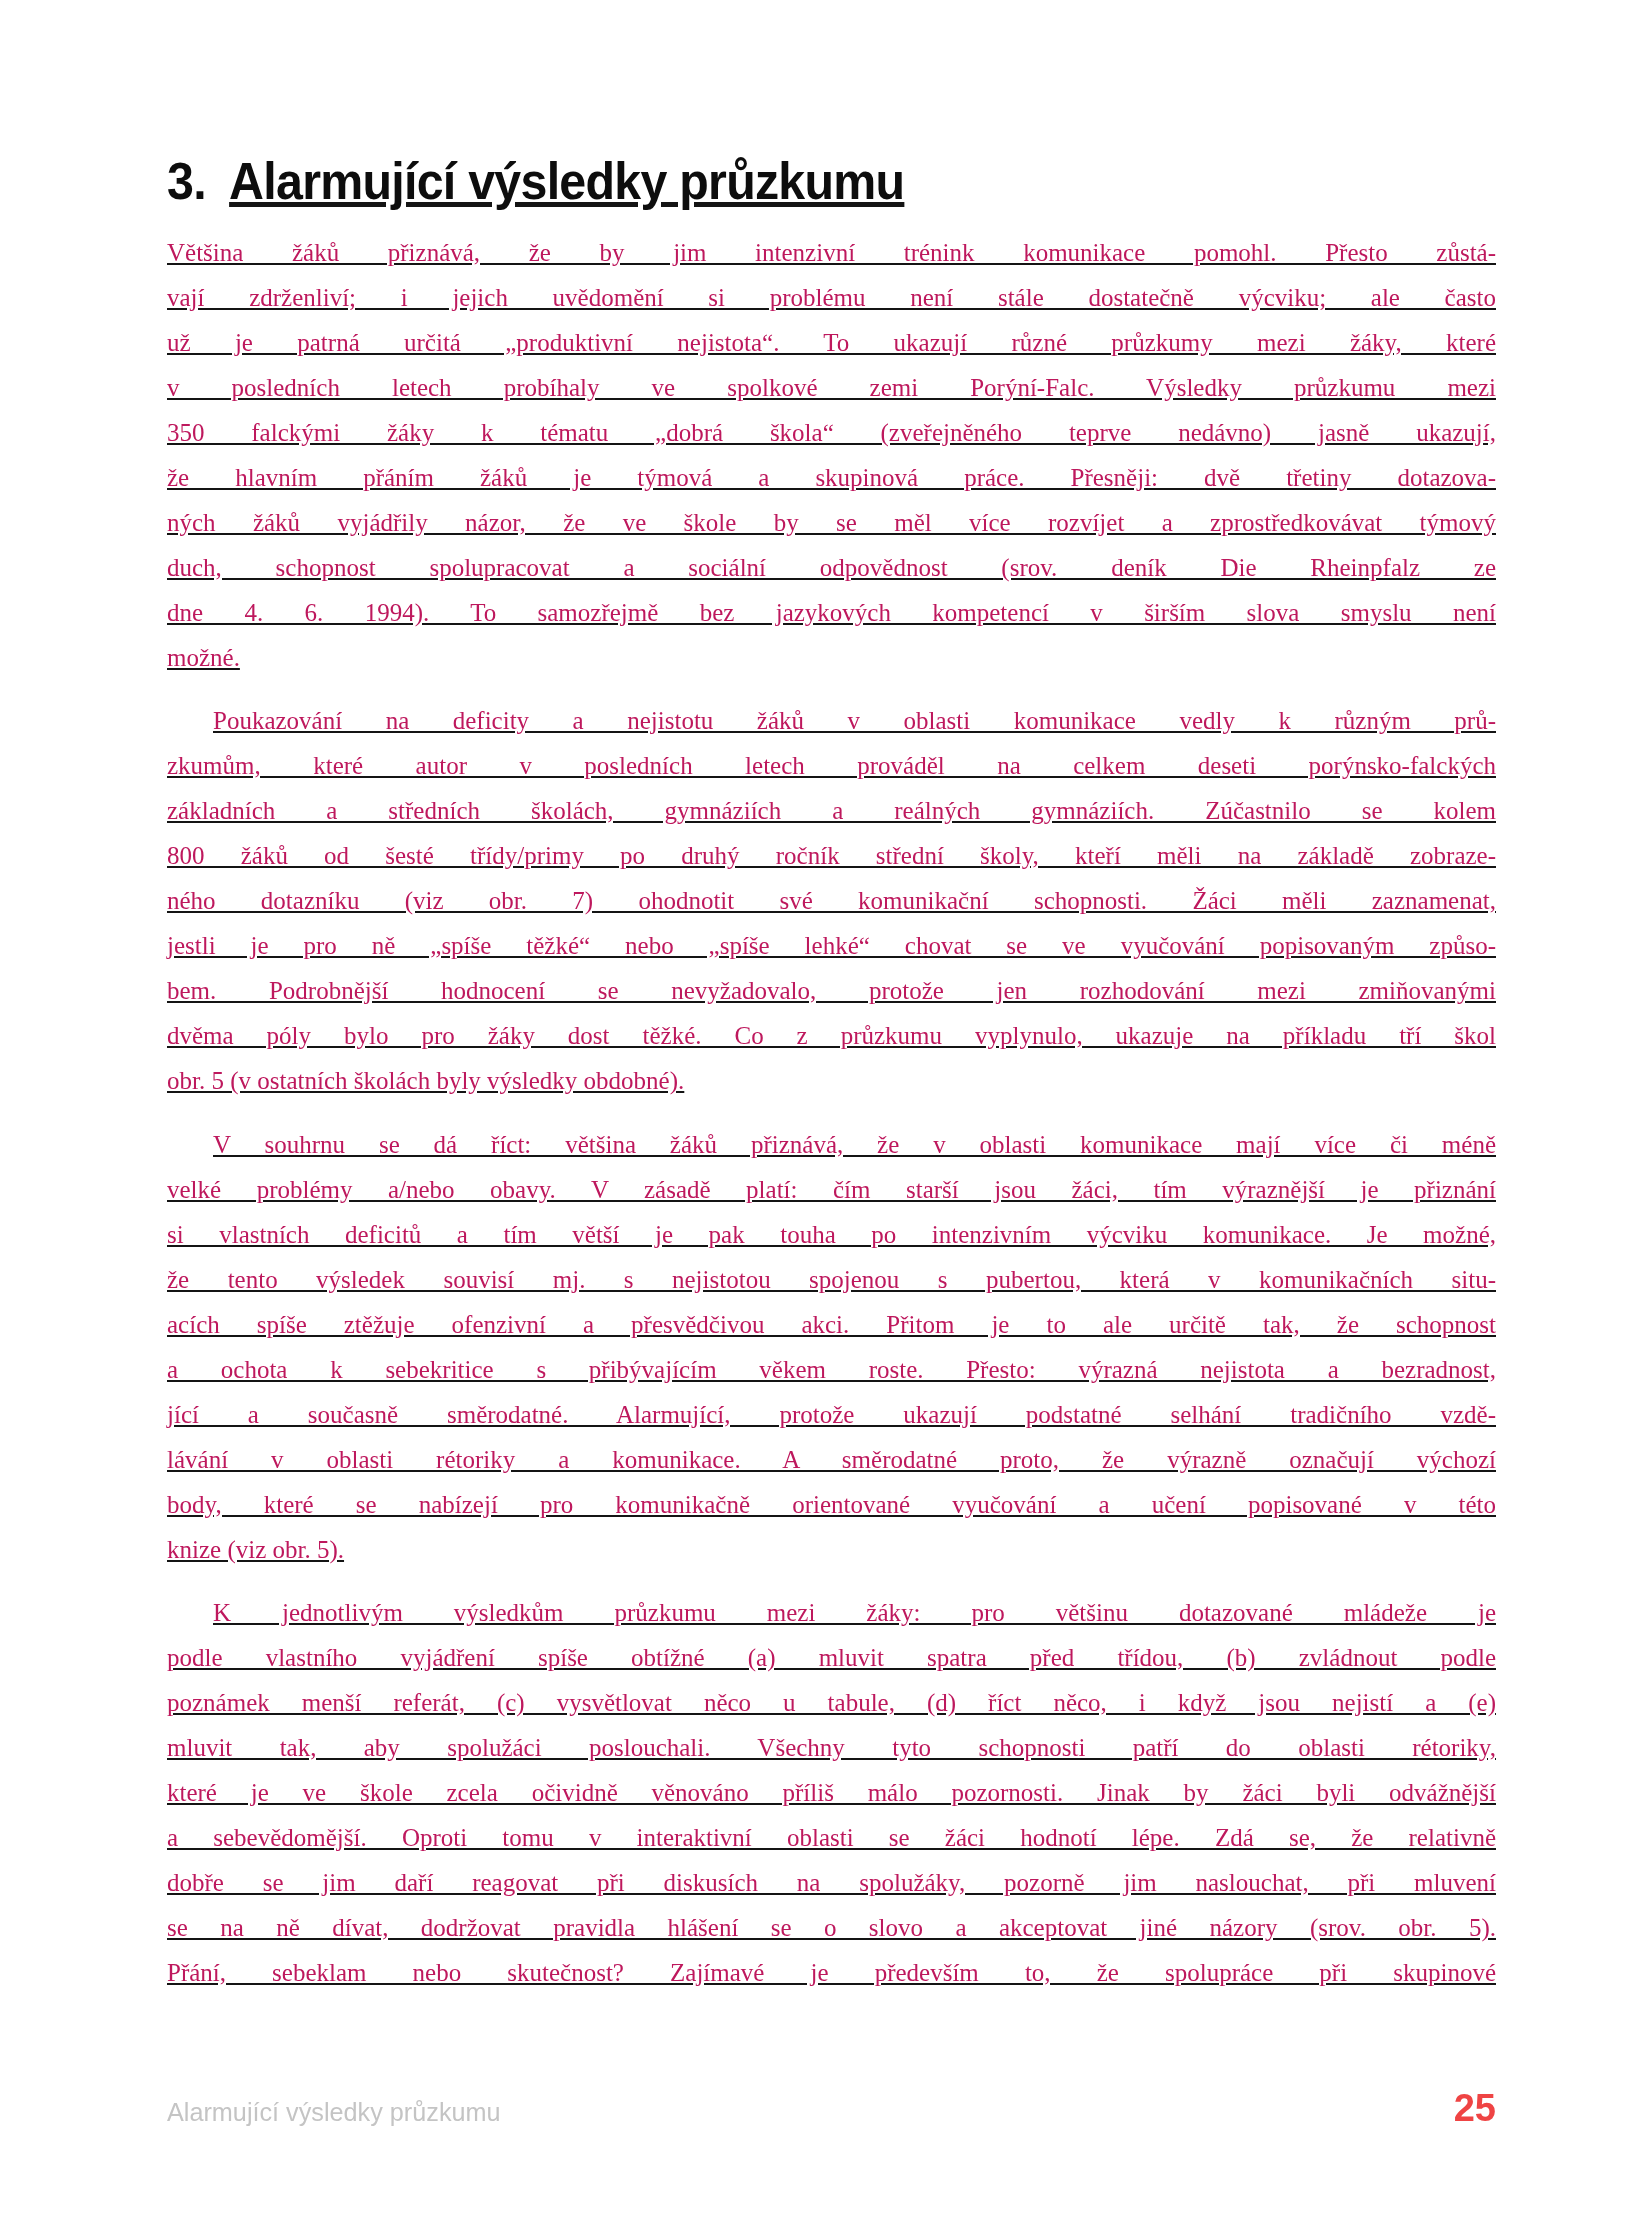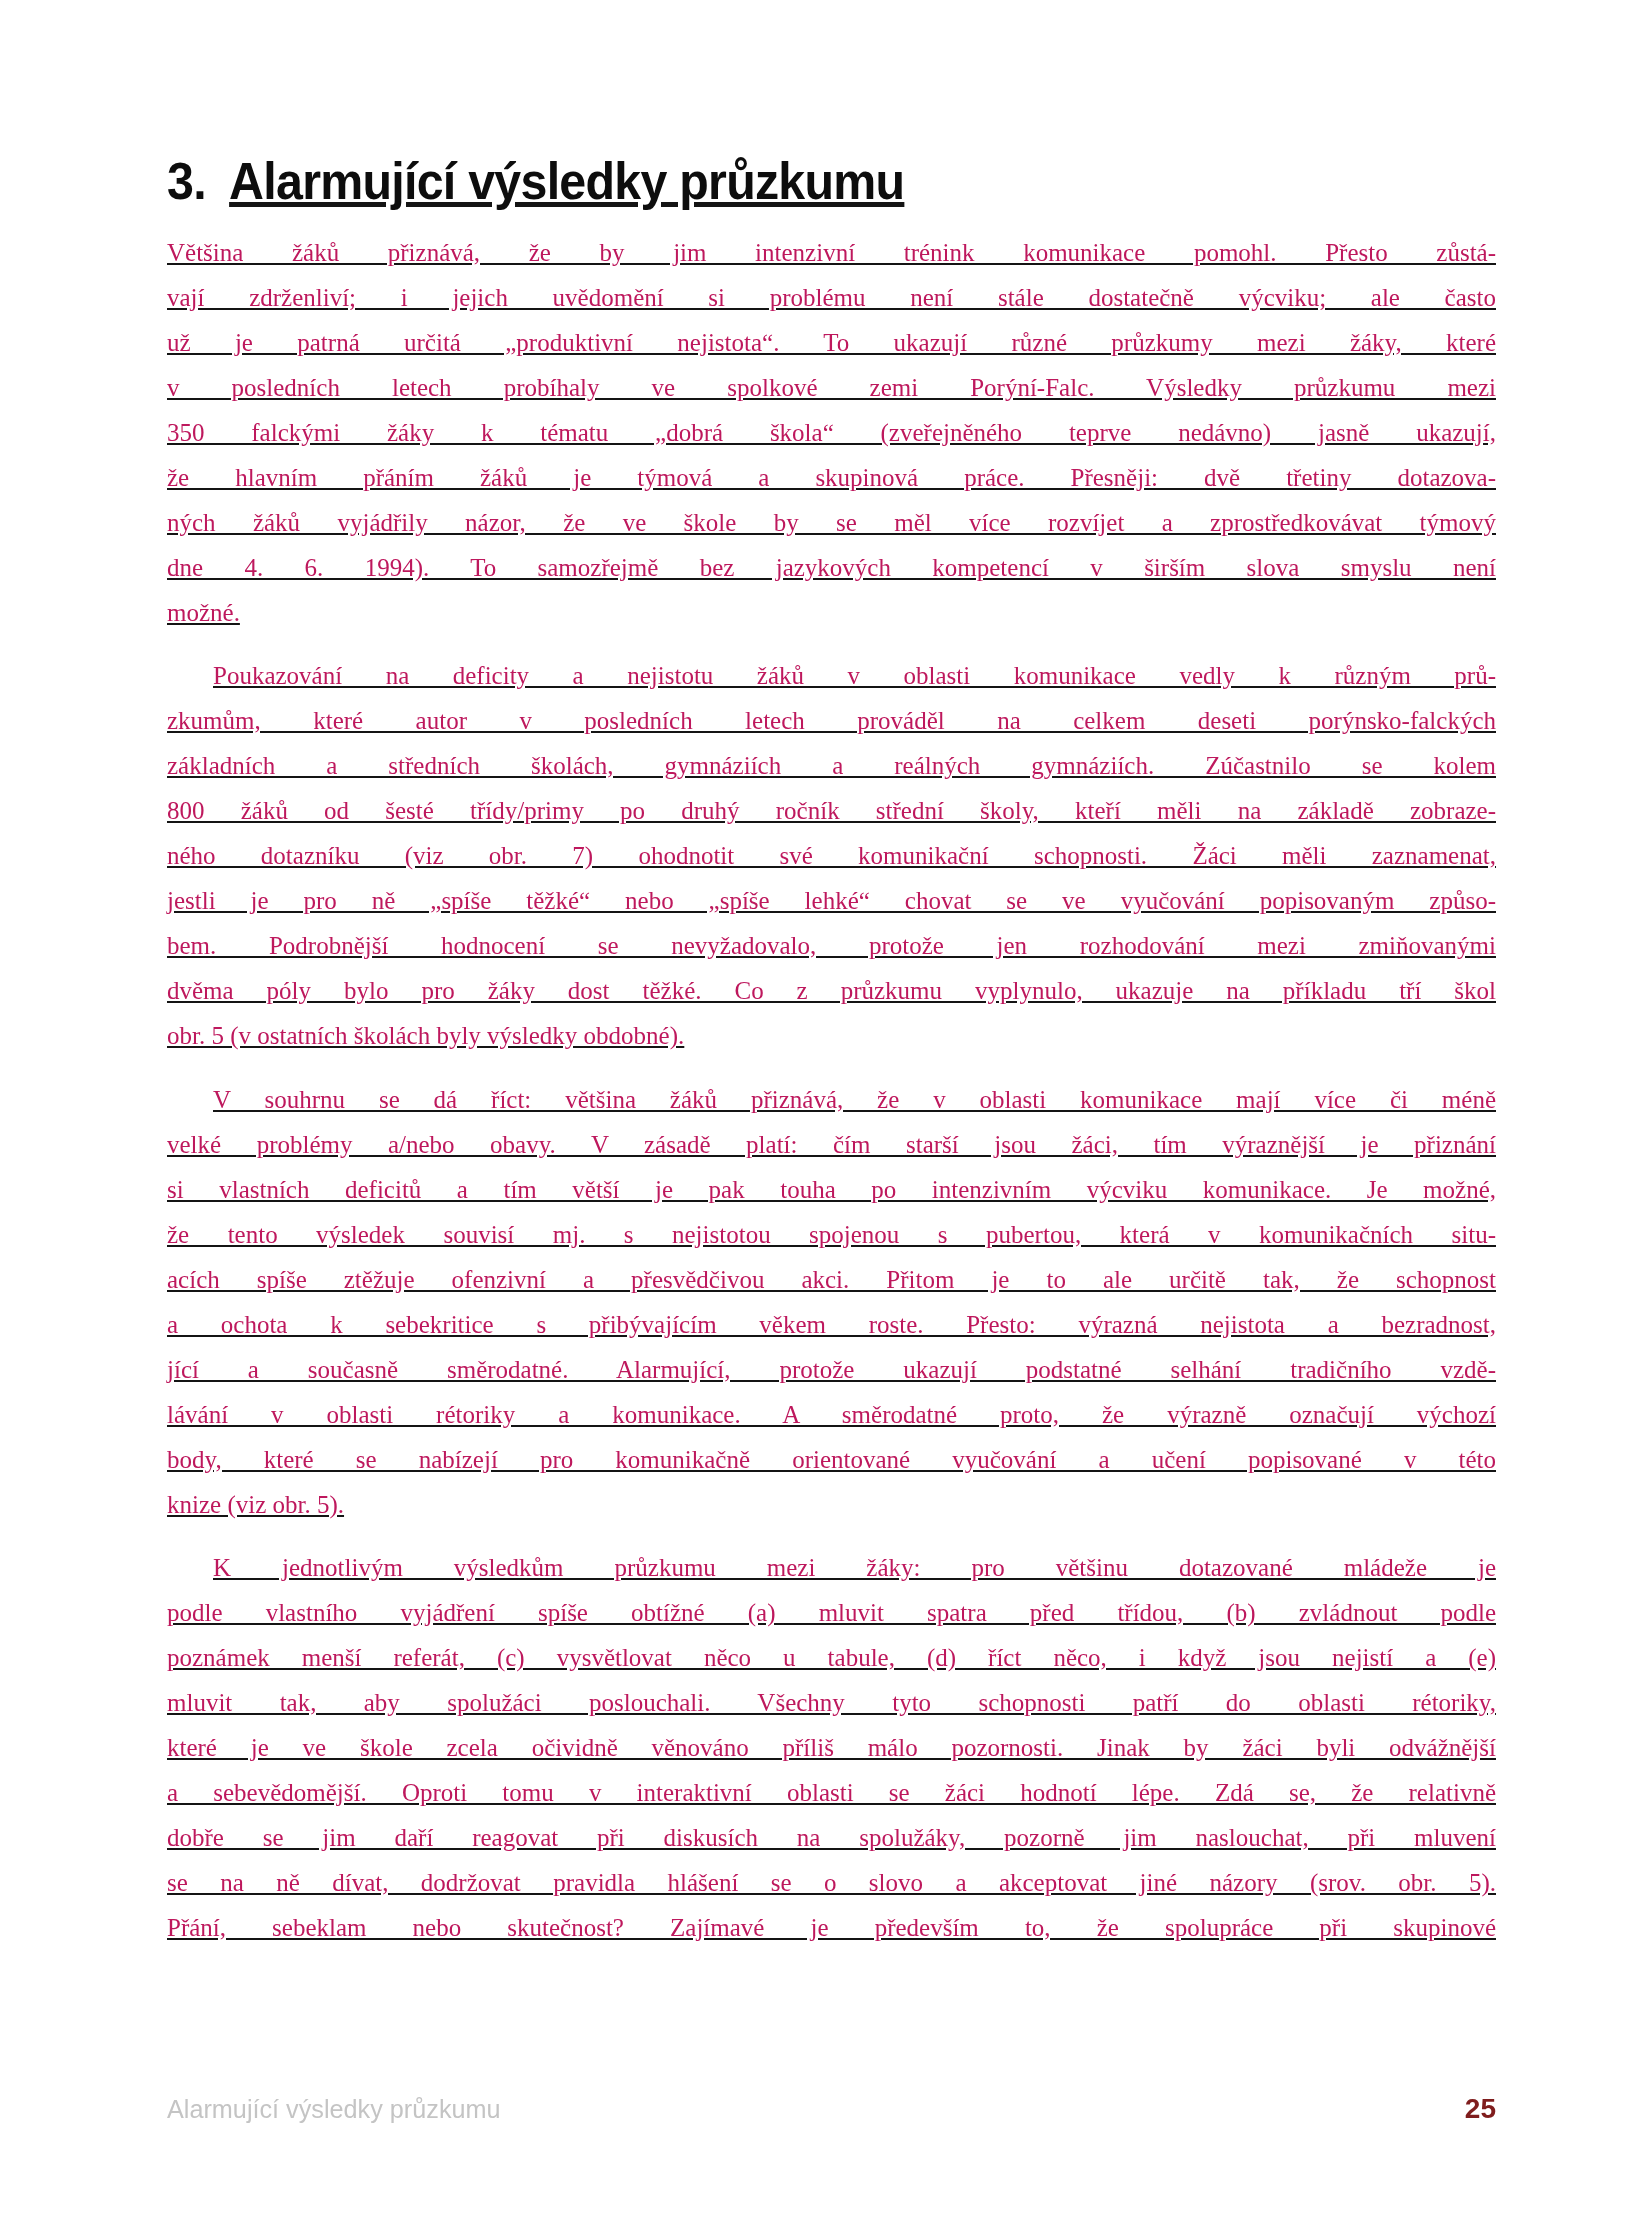--- a/index.html
+++ b/index.html
@@ -59,40 +59,41 @@
     font-size: 26px;
     line-height: 33px;
     color: var(--muted-color, #c4c4c4);
     letter-spacing: 0px;
     transform: scaleX(0.97);
     transform-origin: 0 50%;
   }
   .page-number {
     font-family: "Liberation Sans", sans-serif;
     font-weight: bold;
-    font-size: 28px;
+    font-size: 38px;
     line-height: 43px;
-    color: #7f1d1d;
+    color: #ef4444;
   }
 </style>
 </head>
 <body>
 
 <div class="page">
   <div class="content">
     <h1 class="chapter-heading"><span class="chapter-number">3.</span><span>Alarmující výsledky průzkumu</span></h1>
     <div class="body-text" id="body-text">
         <div class="paragraph">
           <div class="body-line">Většina žáků přiznává, že by jim intenzivní trénink komunikace pomohl. Přesto zůstá-</div>
           <div class="body-line">vají zdrženliví; i jejich uvědomění si problému není stále dostatečně výcviku; ale často</div>
           <div class="body-line">už je patrná určitá „produktivní nejistota“. To ukazují různé průzkumy mezi žáky, které</div>
           <div class="body-line">v posledních letech probíhaly ve spolkové zemi Porýní-Falc. Výsledky průzkumu mezi</div>
           <div class="body-line">350 falckými žáky k tématu „dobrá škola“ (zveřejněného teprve nedávno) jasně ukazují,</div>
           <div class="body-line">že hlavním přáním žáků je týmová a skupinová práce. Přesněji: dvě třetiny dotazova-</div>
           <div class="body-line">ných žáků vyjádřily názor, že ve škole by se měl více rozvíjet a zprostředkovávat týmový</div>
+          <div class="body-line">duch, schopnost spolupracovat a sociální odpovědnost (srov. deník Die Rheinpfalz ze</div>
           <div class="body-line">dne 4. 6. 1994). To samozřejmě bez jazykových kompetencí v širším slova smyslu není</div>
           <div class="body-line short-last">možné.</div>
         </div>
         <div class="paragraph indent">
           <div class="body-line">Poukazování na deficity a nejistotu žáků v oblasti komunikace vedly k různým prů-</div>
           <div class="body-line">zkumům, které autor v posledních letech prováděl na celkem deseti porýnsko-falckých</div>
           <div class="body-line">základních a středních školách, gymnáziích a reálných gymnáziích. Zúčastnilo se kolem</div>
           <div class="body-line">800 žáků od šesté třídy/primy po druhý ročník střední školy, kteří měli na základě zobraze-</div>
           <div class="body-line">ného dotazníku (viz obr. 7) ohodnotit své komunikační schopnosti. Žáci měli zaznamenat,</div>
           <div class="body-line">jestli je pro ně „spíše těžké“ nebo „spíše lehké“ chovat se ve vyučování popisovaným způso-</div>

